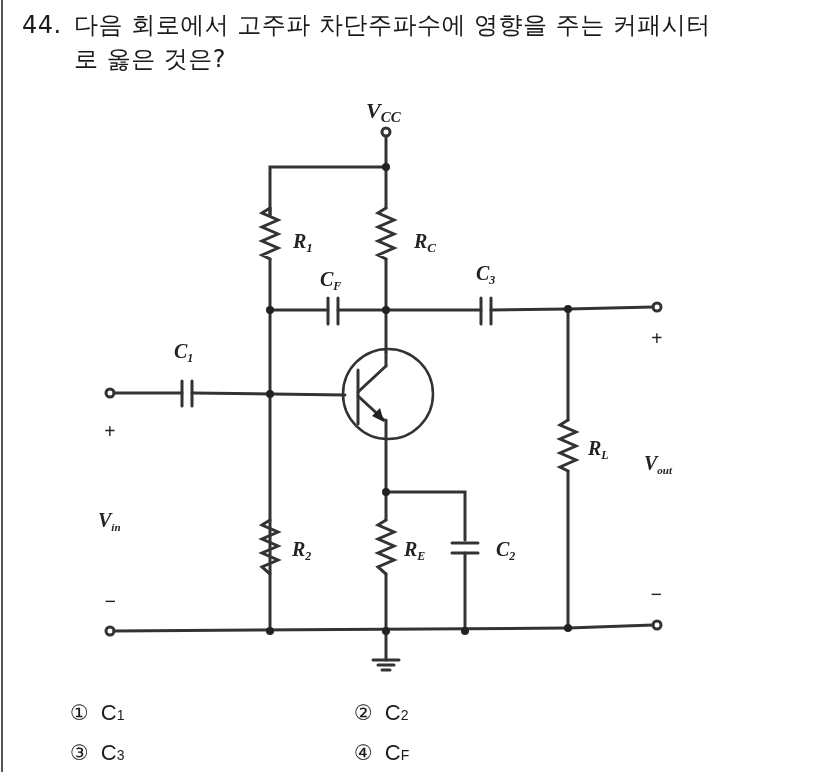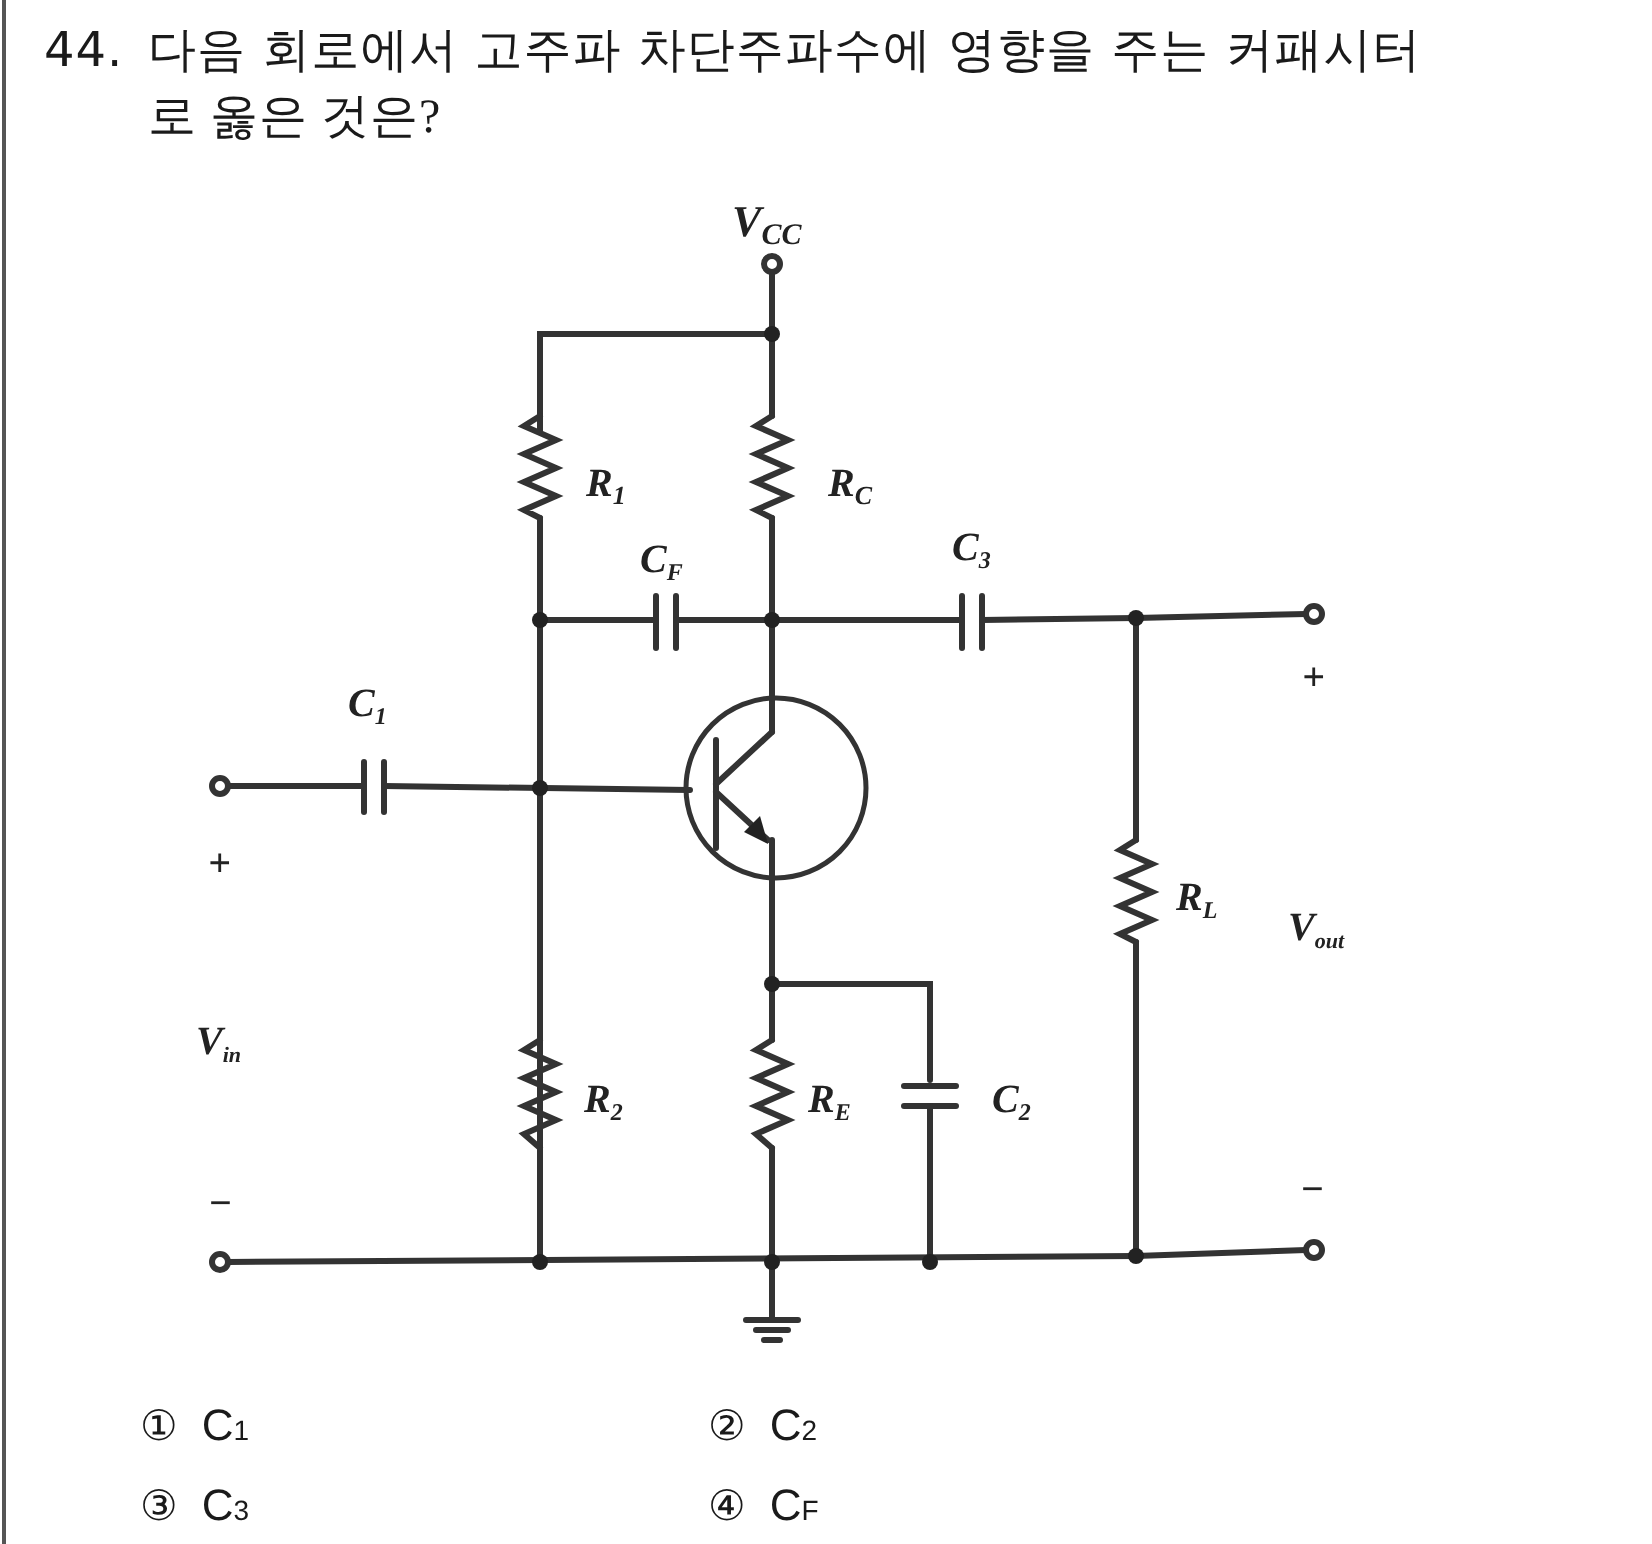--- a/index.html
+++ b/index.html
@@ -8,21 +8,21 @@
     font-family: "DejaVu Sans", "Liberation Sans", sans-serif; color: #1a1a1a;
   }
   .left-border {
     position: absolute; left: 1px; top: 0; width: 2px; height: 772px; background: #555;
   }
   .question {
     position: absolute; left: 22px; top: 8px; width: 780px;
     font-size: 24px; line-height: 34px; letter-spacing: 0.5px;
   }
   .question .num { display: inline-block; width: 52px; }
-  .question .line2 { padding-left: 52px; display: block; font-family: Liberation Serif, serif; }
+  .question .line2 { padding-left: 52px; display: block; }
   .circuit { position: absolute; left: 0; top: 0; }
   .options { position: absolute; left: 0; top: 0; width: 826px; height: 772px; pointer-events: none; }
   .option {
     position: absolute; font-size: 22px; pointer-events: auto; display: flex; align-items: baseline;
     font-family: "Liberation Sans", sans-serif;
   }
   .option .marker { margin-right: 12px; font-family: "DejaVu Sans", sans-serif; font-size: 21px; }
   .option sub { font-size: 14px; vertical-align: -4px; }
   svg text.lbl { font-family: "Liberation Serif", serif; font-style: italic; font-weight: bold; fill: #222; }
 </style>

